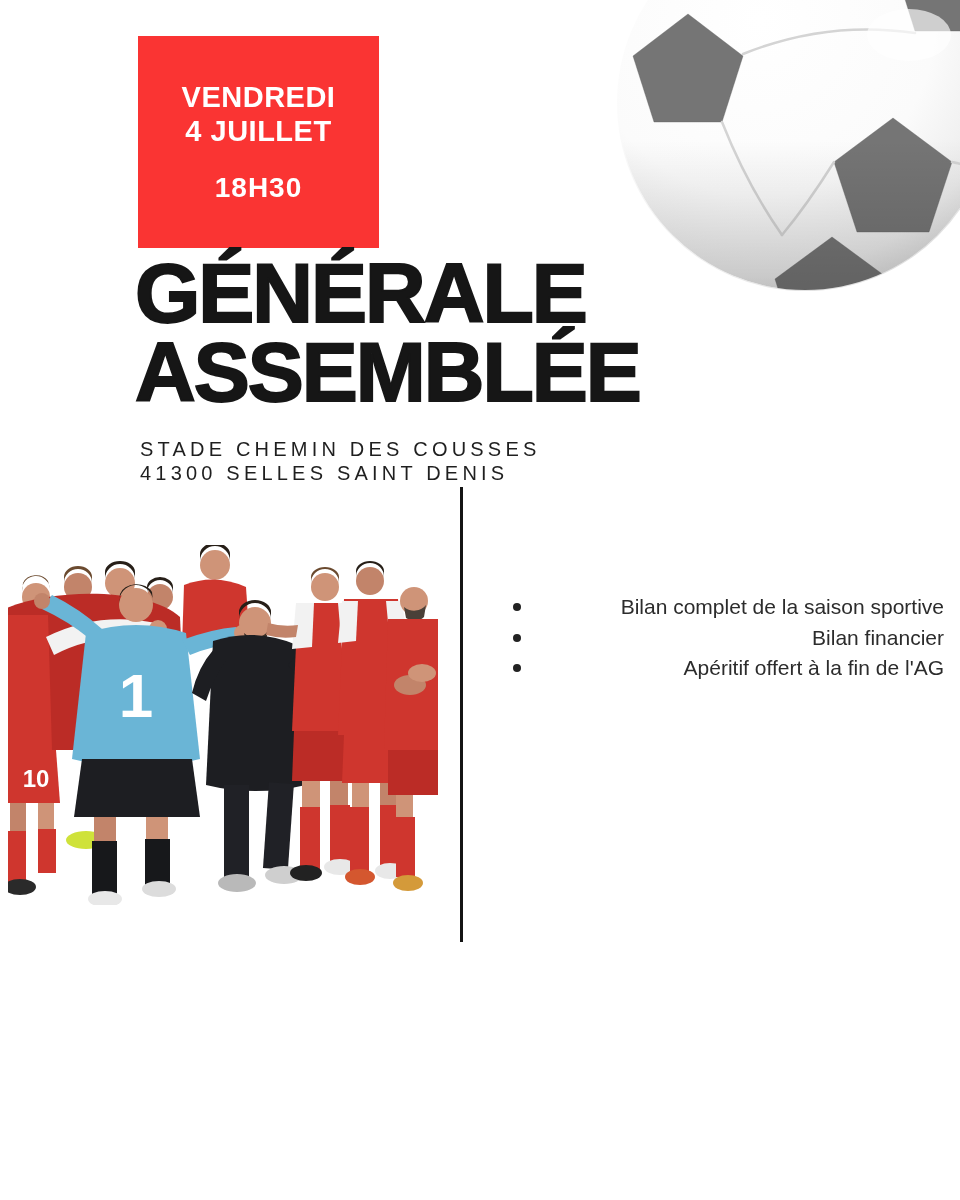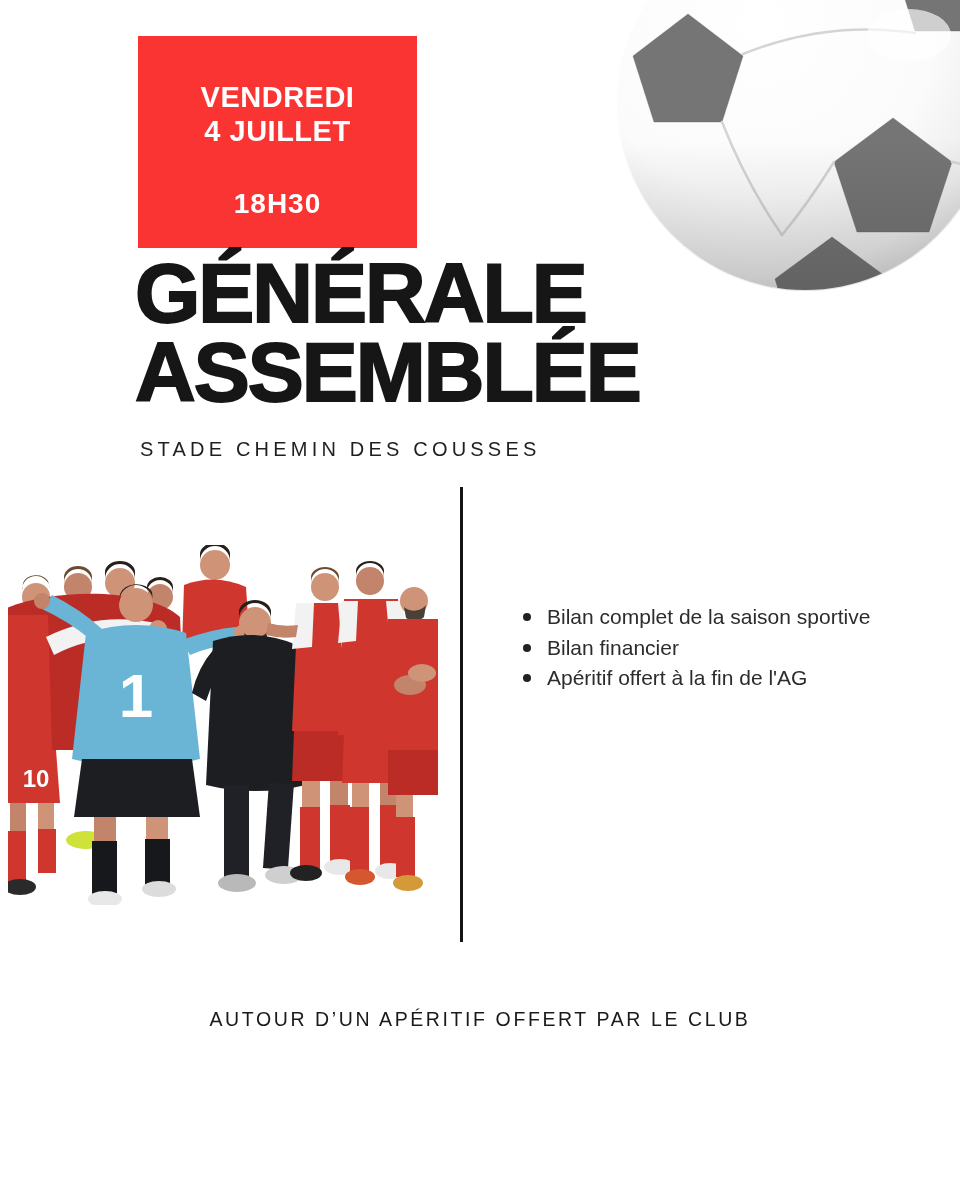--- a/index.html
+++ b/index.html
@@ -1,26 +1,26 @@
 <!DOCTYPE html>
 <html style="--accent-red: #fa3433; --jersey-red: #cf362e; --goalkeeper-blue: #6ab5d6; --ball-panel-gray: #757575; --text-dark: #161616;"><head>
 <meta charset="utf-8">
 <style>
   html,body{margin:0;padding:0;background:#ffffff;}
   body{width:960px;height:1200px;overflow:hidden;position:relative;
        font-family:"Liberation Sans",sans-serif;}
   .poster{position:absolute;inset:0;background:#ffffff;overflow:hidden;}
 
   
-  .date-box{position:absolute;left:138px;top:36px;width:279px;height:212px;
+  .date-box{position:absolute;left:138px;top:36px;width:241px;height:212px;
             background:var(--accent-red,#fa3433);color:#ffffff;text-align:center;
             font-weight:700;}
   .date-box .date-lines{margin-top:44px;font-size:29px;line-height:34px;letter-spacing:.5px;}
   .date-box .date-lines span{display:block;}
-  .date-box .time{display:block;margin-top:40px;font-size:28px;letter-spacing:1px;}
+  .date-box .time{display:block;margin-top:24px;font-size:28px;letter-spacing:1px;}
 
   
   .ball{position:absolute;left:617px;top:-85px;width:376px;height:376px;}
   .c-panel{fill:var(--ball-panel-gray,#757575);}
 
   
   .title{position:absolute;left:135px;top:254px;margin:0;
          font-size:84px;line-height:79px;font-weight:700;letter-spacing:-2px;
          color:var(--text-dark,#161616);-webkit-text-stroke:2px currentColor;}
   .title span{display:block;}
@@ -42,21 +42,21 @@
   .skin{fill:#cf9478;}
   .skin2{fill:#c2846a;}
   .hair{fill:#271f18;}
   .hair2{fill:#6b4a2f;}
   .blackkit{fill:#1d1e22;}
   .whitekit{fill:#f2f2f2;}
 
   
   .agenda{position:absolute;left:504px;top:592px;width:440px;}
   .agenda h2{margin:0 0 12px 0;font-size:26px;font-weight:700;color:#1b1b1b;letter-spacing:.3px;}
-  .agenda ul{list-style:none;margin:10px;padding:0;}
+  .agenda ul{list-style:none;margin:0;padding:0;text-align:right;}
   .agenda li{position:relative;padding-left:33px;font-size:21px;line-height:30.5px;color:#2c2c2c;}
   .agenda li::before{content:"";position:absolute;left:9px;top:11px;width:8px;height:8px;
                      border-radius:50%;background:#222;}
 
   
   .footer-note{position:absolute;left:0;right:0;top:1004px;margin:0;text-align:center;
                font-size:19.5px;line-height:31px;letter-spacing:2.6px;color:#1a1a1a;font-weight:500;}
   .footer-note span{display:block;}
 </style>
 </head>
@@ -106,20 +106,21 @@
     <span class="time">18H30</span>
   </div>
 
   <h1 class="title">
     <span>GÉNÉRALE</span>
     <span>ASSEMBLÉE</span>
   </h1>
 
   <p class="venue">
     <span>STADE CHEMIN DES COUSSES</span>
+    <span>41300 SELLES SAINT DENIS</span>
   </p>
 
   <div class="divider"></div>
 
   <div class="photo-wrap">
     <svg viewBox="0 0 430 360" xmlns="http://www.w3.org/2000/svg" width="430" height="360">
 
       <g>
         <circle cx="28" cy="52" r="14" class="skin"></circle>
         <path d="M14,46 a14,14 0 0 1 28,-2 l-2,-8 a14,12 0 0 0 -25,2 z" class="hair2"></path>
@@ -225,16 +226,15 @@
 
   <section class="agenda">
     <ul>
       <li>Bilan complet de la saison sportive</li>
       <li>Bilan financier</li>
       <li>Apéritif offert à la fin de l'AG</li>
     </ul>
   </section>
 
   <p class="footer-note">
-    <span>AUTOUR D’UN APÉRITIF OFFERT PAR LE CLUB</span>
   </p>
 
 </div>
 
 </body></html>

